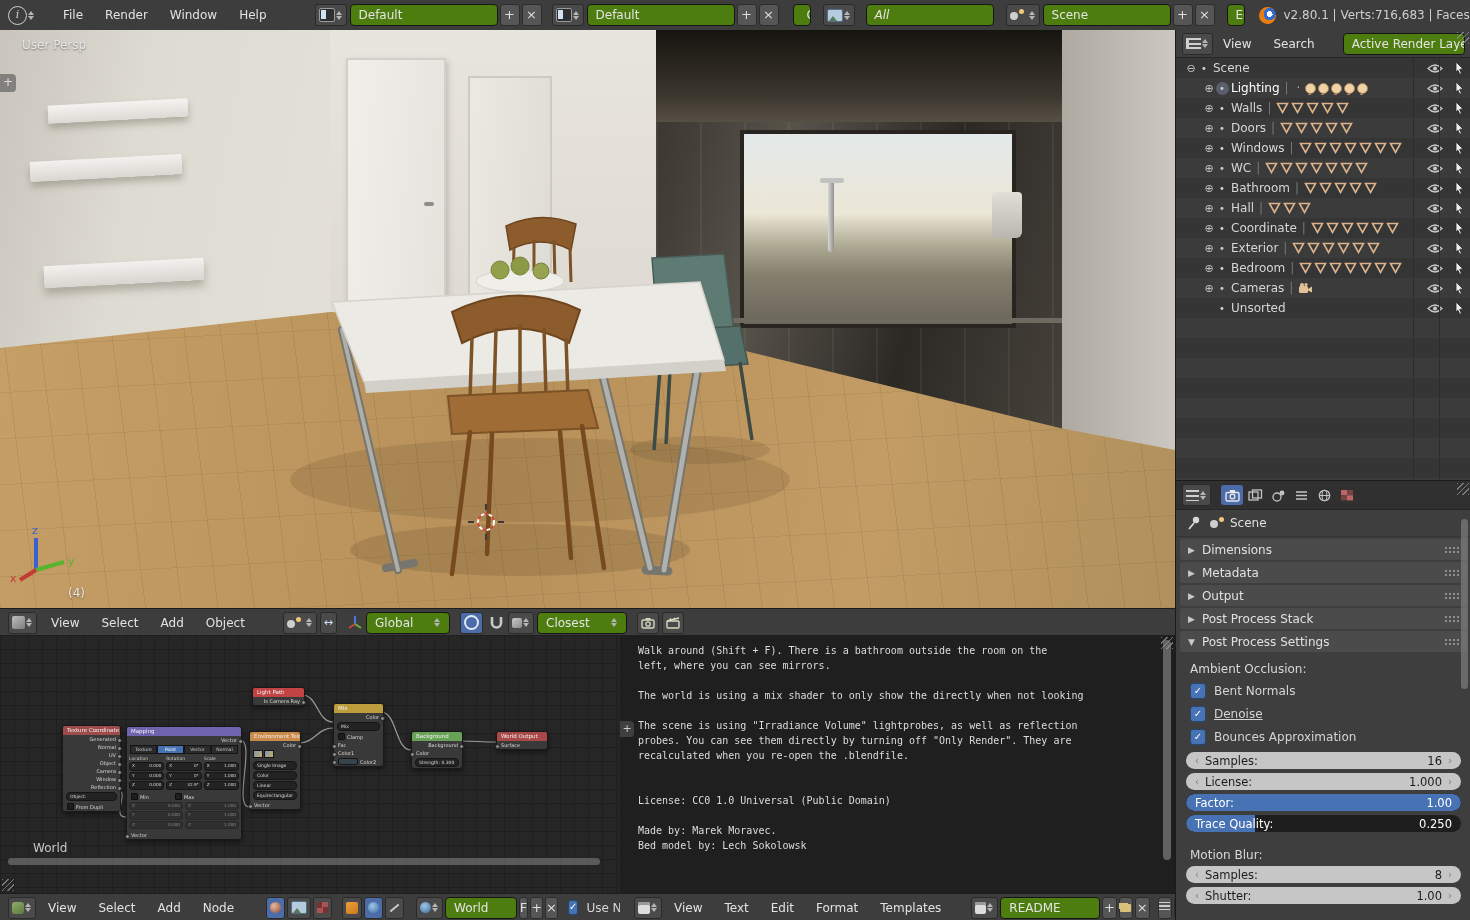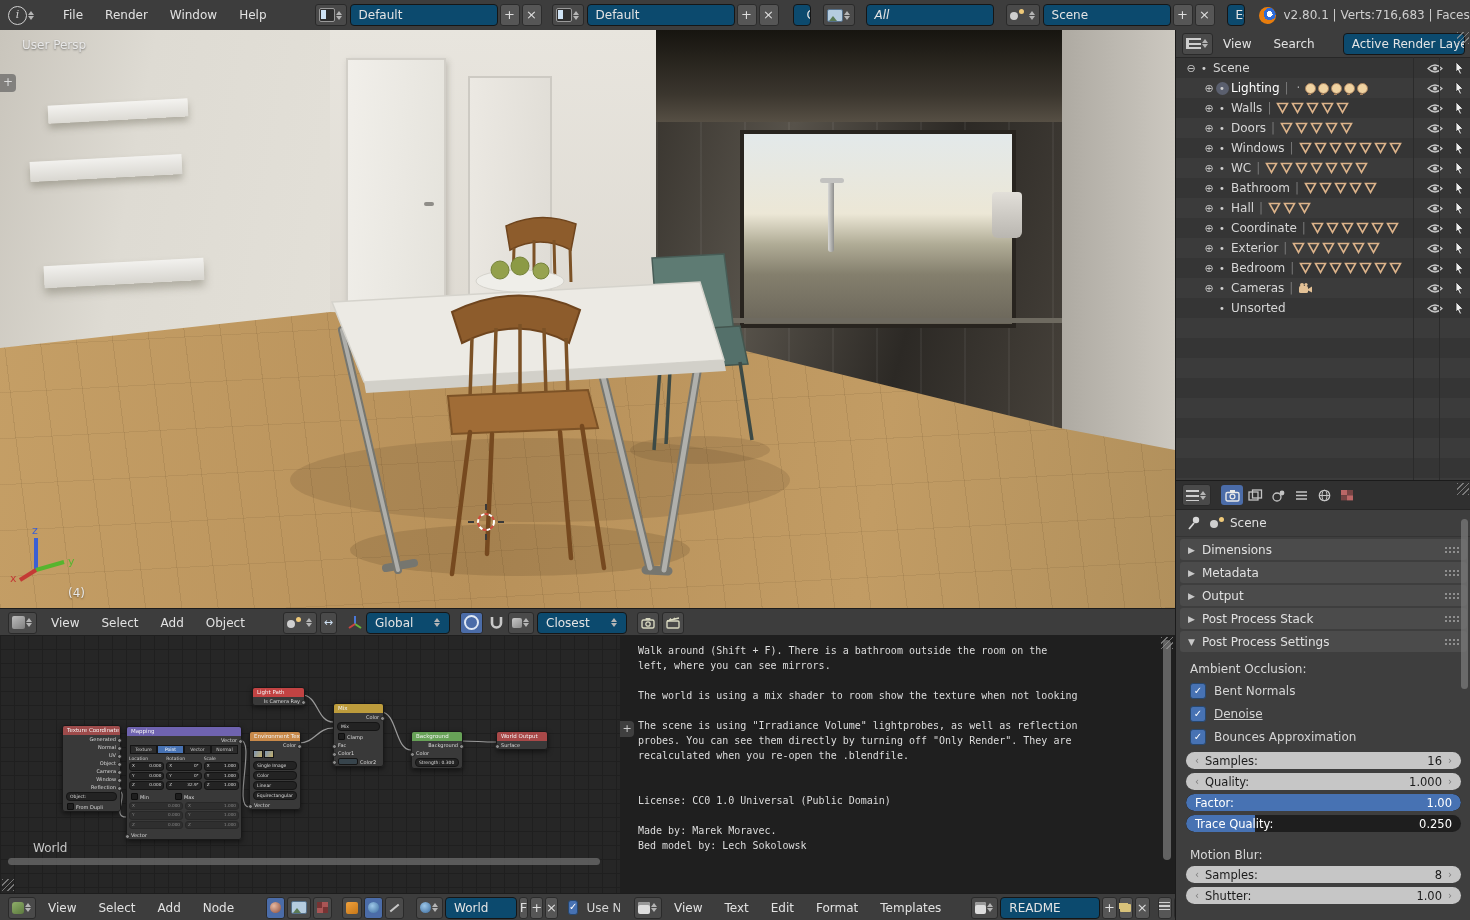--- a/index.html
+++ b/index.html
@@ -1,21 +1,21 @@
 <!DOCTYPE html>
 <html><head>
 <meta charset="utf-8">
 <style>
   html,body{margin:0;padding:0;}
   body{width:1470px;height:920px;position:relative;overflow:hidden;background:#2a2a2a;
        font-family:"DejaVu Sans","Liberation Sans",sans-serif;color:#dcdcdc;font-size:12px;}
   .abs{position:absolute;}
   
   .menu{color:#e2e2e2;margin-right:22px;font-size:12px;cursor:default;white-space:nowrap;}
-  .dfield{background:#0c4a6e;border:1px solid #161616;border-radius:4px;color:#e4e4e4;
+  .dfield{background:#4d7c0f;border:1px solid #161616;border-radius:4px;color:#e4e4e4;
           height:20px;line-height:20px;padding:0 8px;white-space:nowrap;overflow:hidden;}
   .sqbtn{background:#565656;border:1px solid #2c2c2c;border-radius:3px;width:18px;height:20px;
          color:#dedede;text-align:center;line-height:19px;font-size:13px;margin-left:2px;}
   .updown{display:inline-block;width:8px;vertical-align:middle;}
   .updown i{display:block;width:0;height:0;border-left:3.5px solid transparent;border-right:3.5px solid transparent;margin:1px auto;}
   .updown .up{border-bottom:4px solid #b5b5b5;}
   .updown .dn{border-top:4px solid #b5b5b5;}
   .iconbtn{background:#4a4a4a;border:1px solid #2a2a2a;border-radius:3px;height:20px;display:flex;align-items:center;padding:0 3px;}
   .bar{display:flex;align-items:center;background:#3d3d3d;}
   .hatch{width:12px;height:12px;background:repeating-linear-gradient(135deg,#9a9a9a 0 1px,transparent 1px 4px);opacity:.7;}
@@ -548,21 +548,21 @@
     <span class="cbox" style="width:13px;height:13px;line-height:12px;">✓</span>
     <span style="white-space:nowrap;color:#d6d6d6;">Use Nodes</span>
   </span>
 </div>
 
 <div id="text-editor" class="abs">
   <div id="text-lines" style="padding:8px 0 0 18px;">
       <div class="tline">Walk around (Shift + F). There is a bathroom outside the room on the</div>
       <div class="tline">left, where you can see mirrors.</div>
       <div class="tline">&nbsp;</div>
-      <div class="tline">The world is using a mix shader to room show the texture when not looking</div>
+      <div class="tline">The world is using a mix shader to only show the directly when not looking</div>
       <div class="tline">&nbsp;</div>
       <div class="tline">The scene is using "Irradiance Volume" lightprobes, as well as reflection</div>
       <div class="tline">probes. You can see them directly by turning off "Only Render". They are</div>
       <div class="tline">recalculated when you re-open the .blendfile.</div>
       <div class="tline">&nbsp;</div>
       <div class="tline">&nbsp;</div>
       <div class="tline">License: CC0 1.0 Universal (Public Domain)</div>
       <div class="tline">&nbsp;</div>
       <div class="tline">Made by: Marek Moravec.</div>
       <div class="tline">Bed model by: Lech Sokolowsk</div>
@@ -1144,21 +1144,21 @@
       </div>
     <div id="ao-fields">
         <div class="numfield">
           <span class="chv">‹</span>
           <span class="lab" style="margin-left: 6px;">Samples:</span>
           <span class="val">16</span>
           <span class="chv" style="margin-left: 6px;">›</span>
         </div>
         <div class="numfield">
           <span class="chv">‹</span>
-          <span class="lab" style="margin-left: 6px;">Quality:</span>
+          <span class="lab" style="margin-left: 6px;">License:</span>
           <span class="val">1.000</span>
           <span class="chv" style="margin-left: 6px;">›</span>
         </div>
         <div class="sliderf">
           <span class="fill" style="width: 100%; border-radius: 9px;"></span>
           <span class="lab">Factor:</span>
           <span class="val">1.00</span>
         </div>
         <div class="sliderf">
           <span class="fill" style="width: 25%;"></span>

